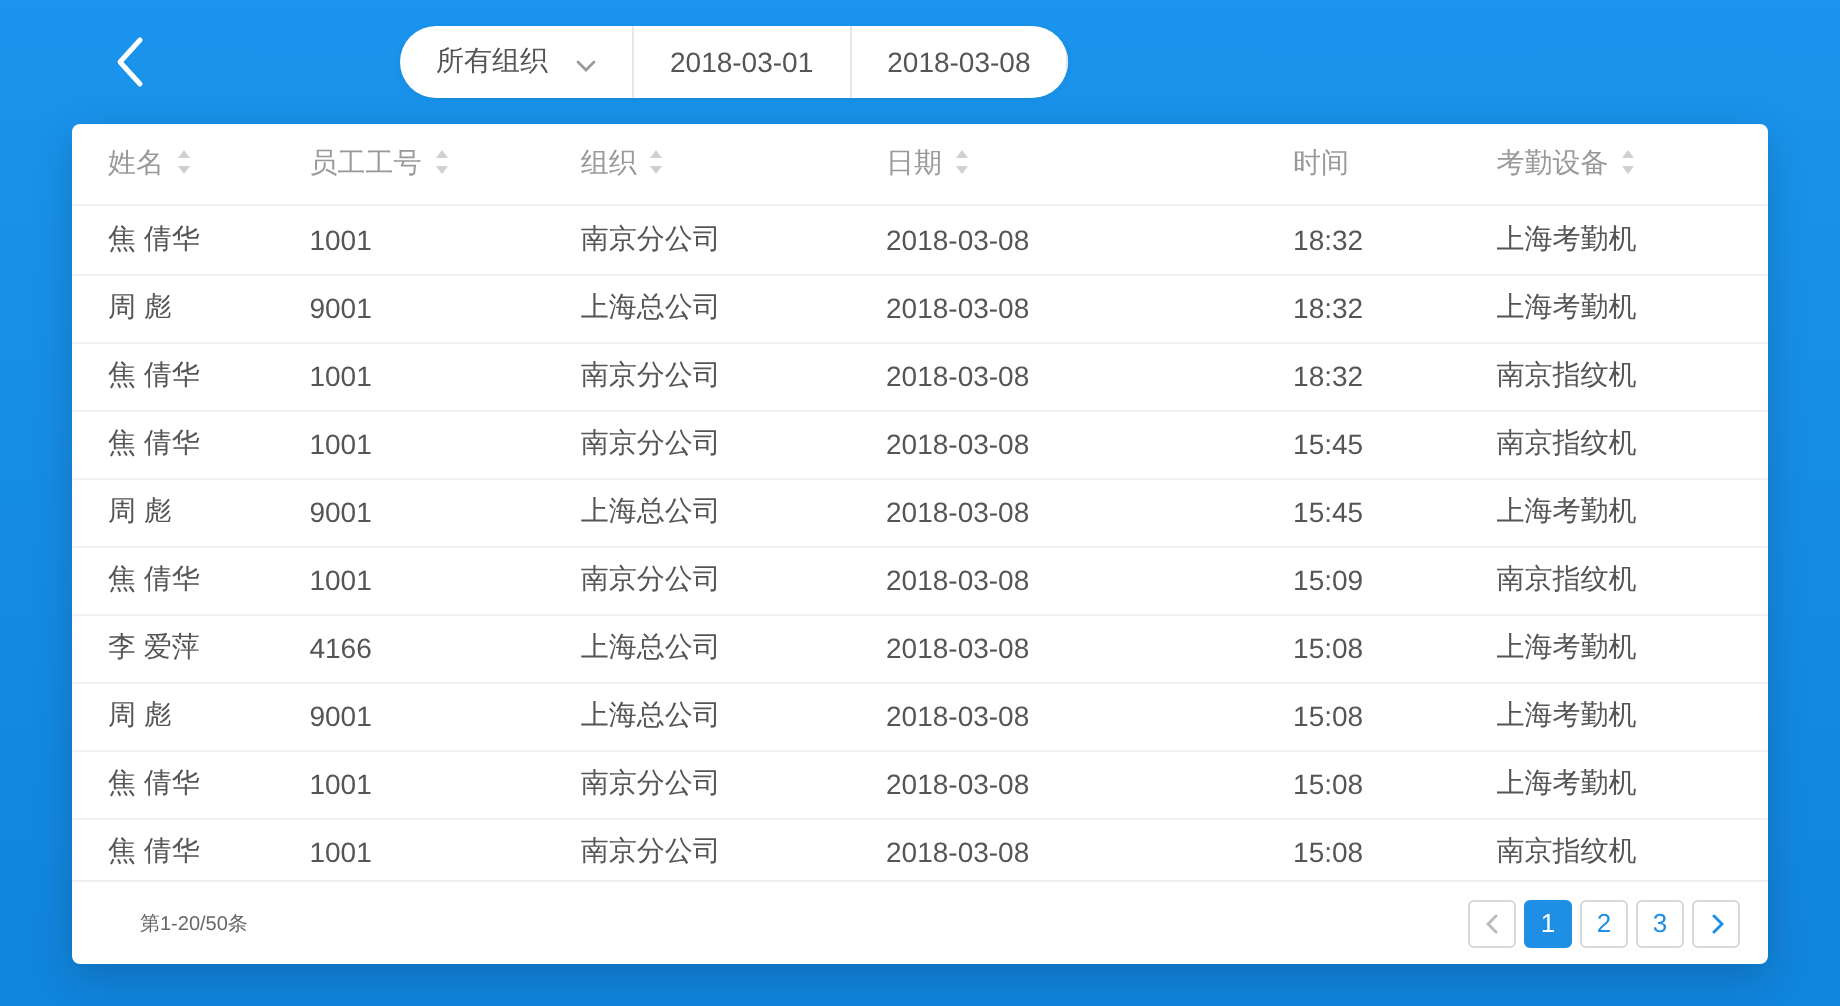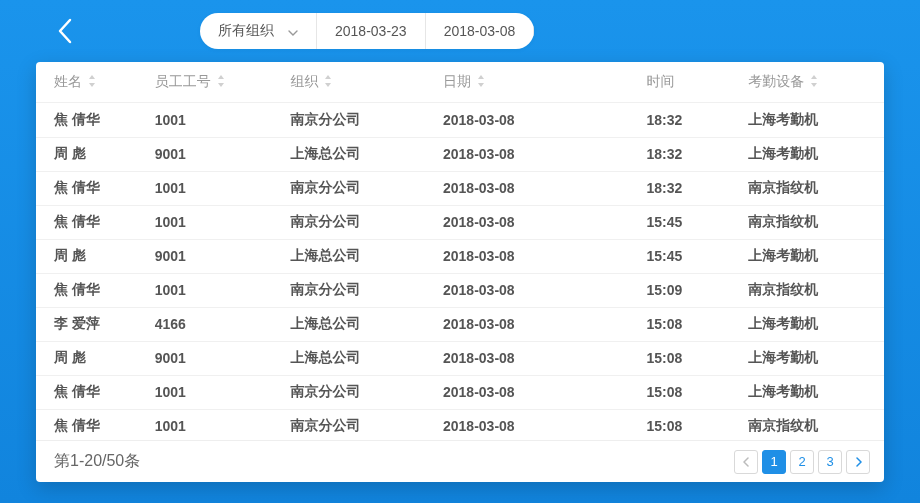--- a/index.html
+++ b/index.html
@@ -83,21 +83,20 @@
   .sort-icon {
     display: inline-block;
     margin-left: 6px;
     vertical-align: middle;
   }
   .scroll {
     flex: 1;
     overflow-y: auto;
     border-top: 1px solid #f0f0f0;
     position: relative;
-    font-weight: bold;
   }
   .scroll::-webkit-scrollbar { width: 8px; }
   .scroll::-webkit-scrollbar-thumb { background: #cfcfcf; border-radius: 4px; }
   .scroll::-webkit-scrollbar-track { background: #f5f5f5; }
   tbody td {
     height: 34px;
     color: #555;
     font-size: 14px;
     border-bottom: 1px solid #f0f0f0;
     white-space: nowrap;
@@ -105,21 +104,21 @@
   tbody td:first-child { padding-left: 18px; }
 
   .footer {
     height: 42px;
     border-top: 1px solid #eee;
     display: flex;
     align-items: center;
     justify-content: space-between;
     padding: 0 14px 0 18px;
   }
-  .footer .info { color: #666; font-size: 16px; }
+  .footer .info { color: #666; font-size: 10px; margin-left: 16px; }
   .pager { display: flex; gap: 4px; }
   .pbtn {
     min-width: 24px; height: 24px;
     border: 1px solid #d9d9d9;
     border-radius: 3px;
     display: flex; align-items: center; justify-content: center;
     color: #1f8fe6;
     font-size: 13px;
     cursor: pointer;
     background: #fff;
@@ -140,21 +139,21 @@
   <div class="searchbar">
     <div class="seg">
       <span>所有组织</span>
       <span class="chev">
         <svg width="10" height="6" viewBox="0 0 10 6">
             <path d="M1 1 L5 5 L9 1" stroke="#999" stroke-width="1.4" fill="none" stroke-linecap="round"></path>
           </svg>
       </span>
     </div>
     <div class="seg">
-      <span>2018-03-23</span>
+      <span>2018-03-01</span>
     </div>
     <div class="seg">
       <span>2018-03-08</span>
     </div>
   </div>
 </div>
 
 <div class="card">
 
   <table>

